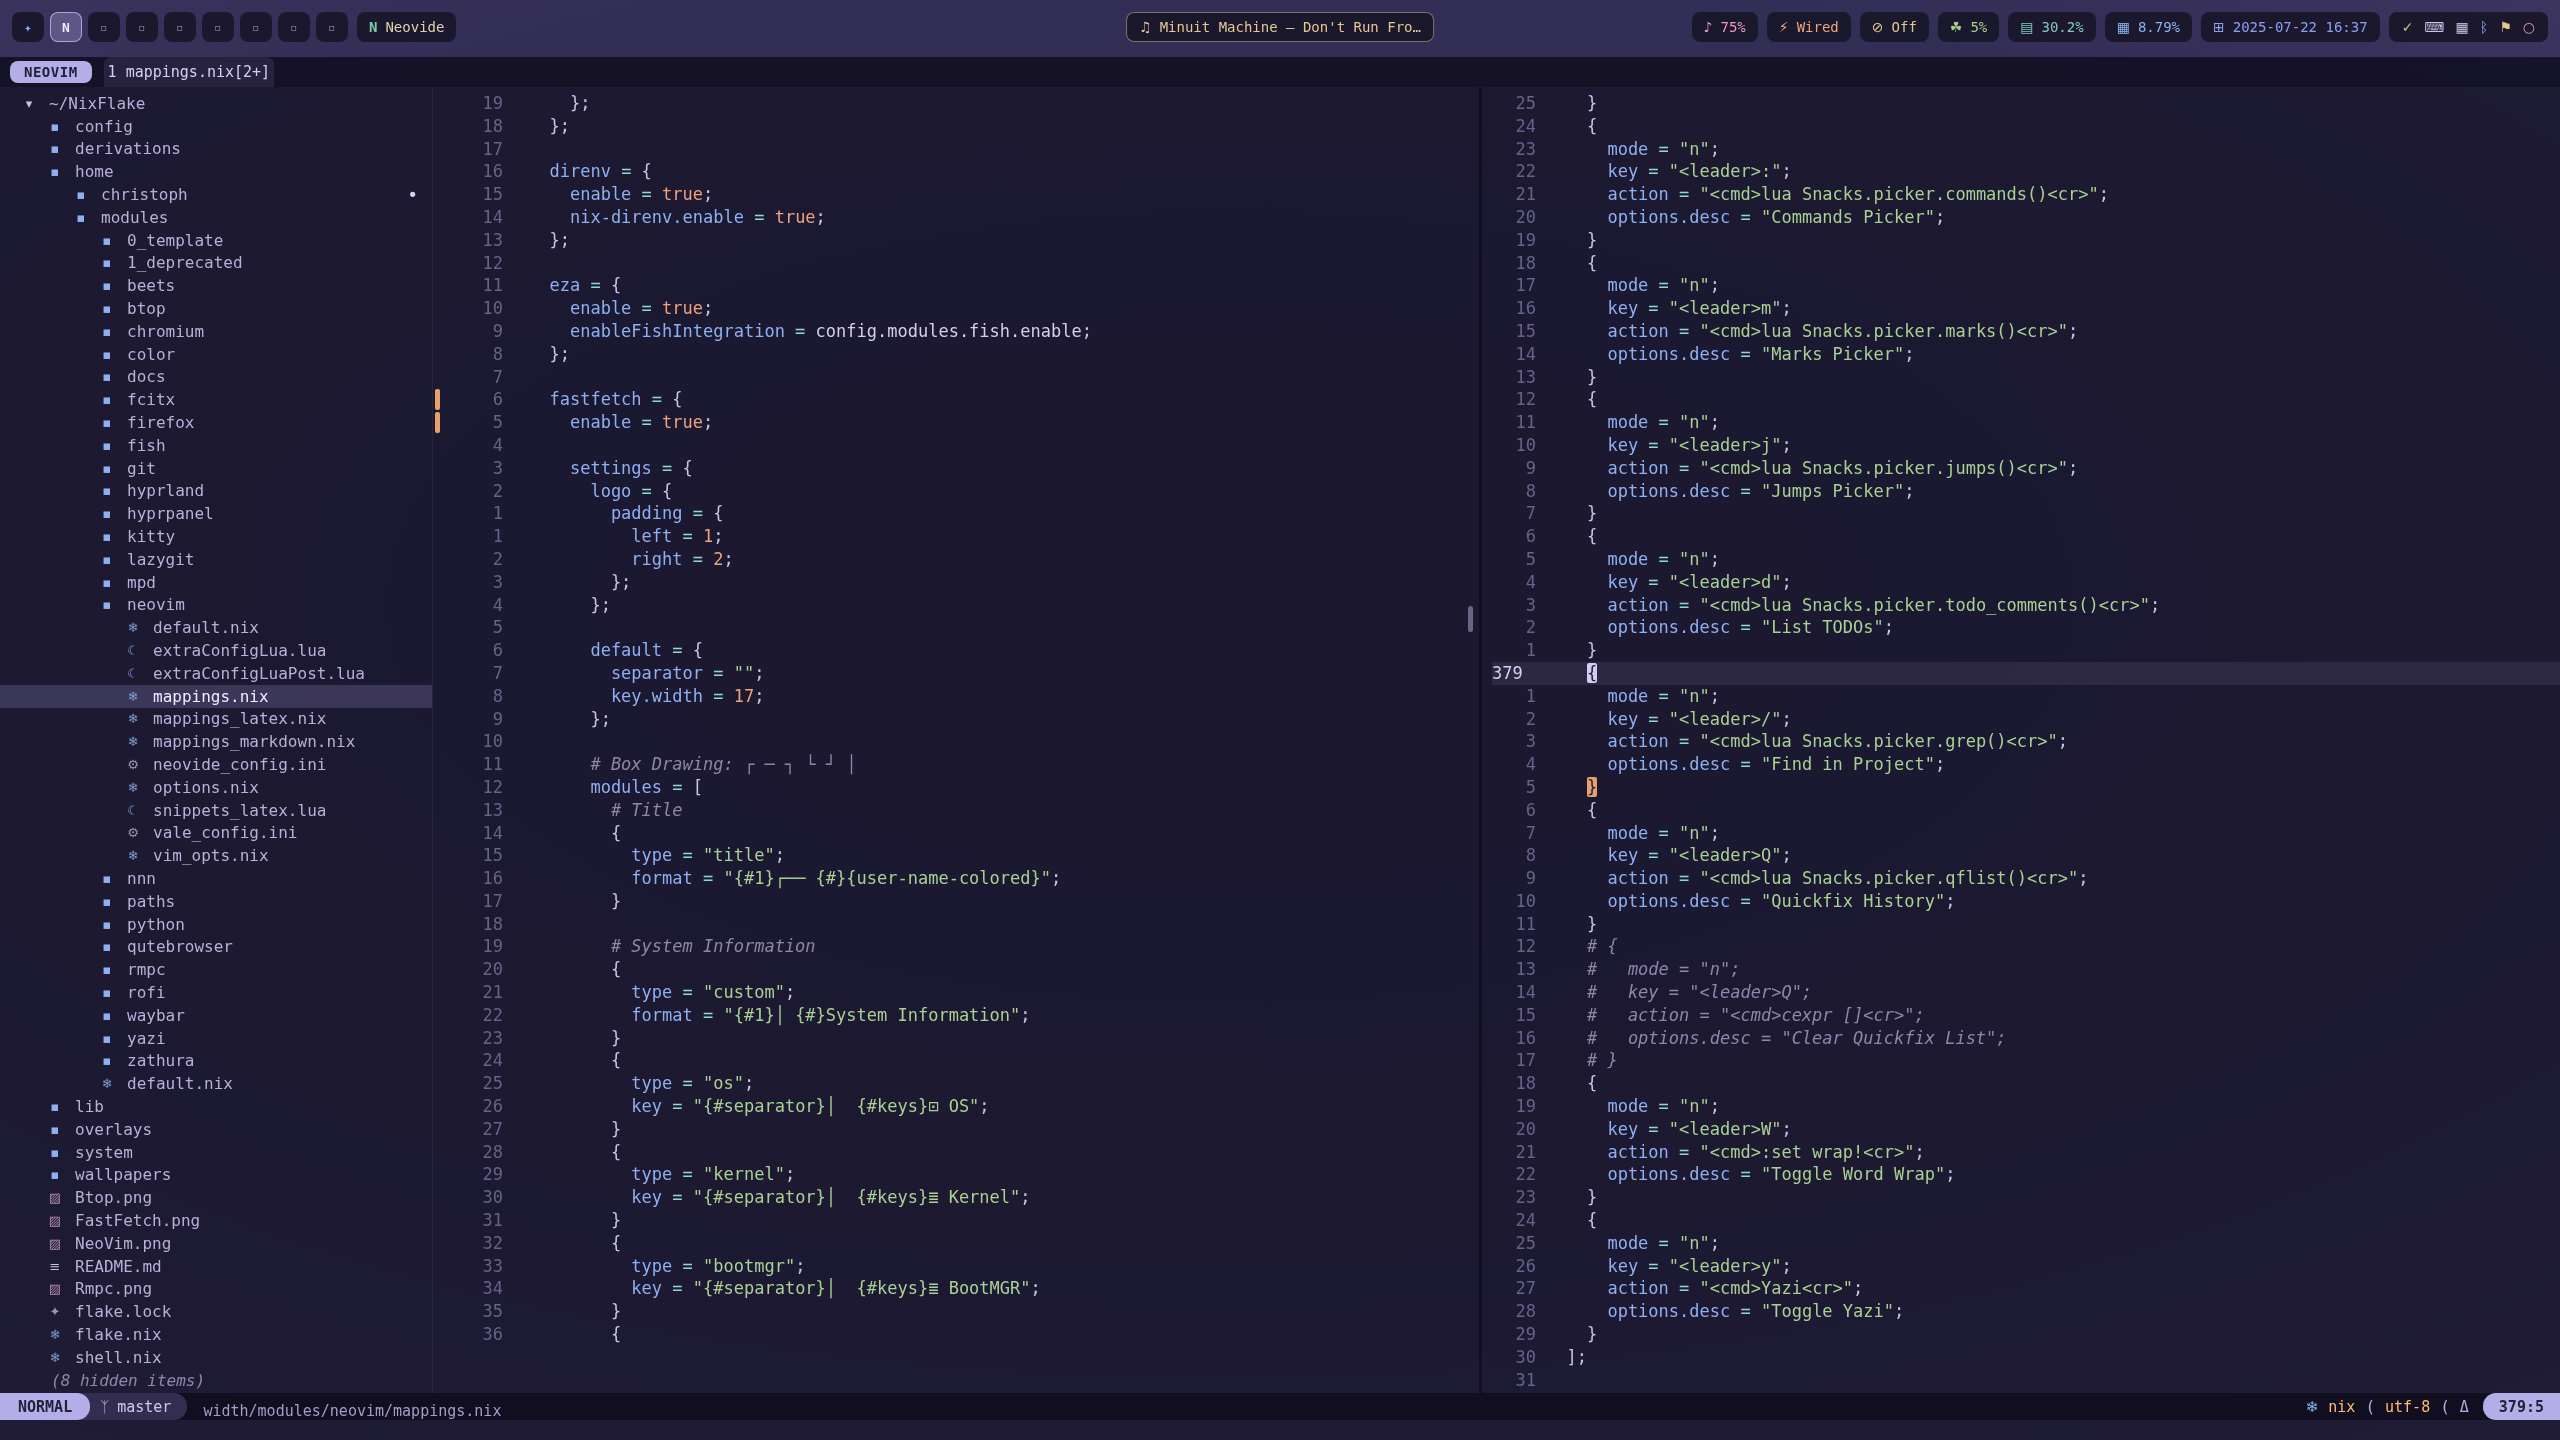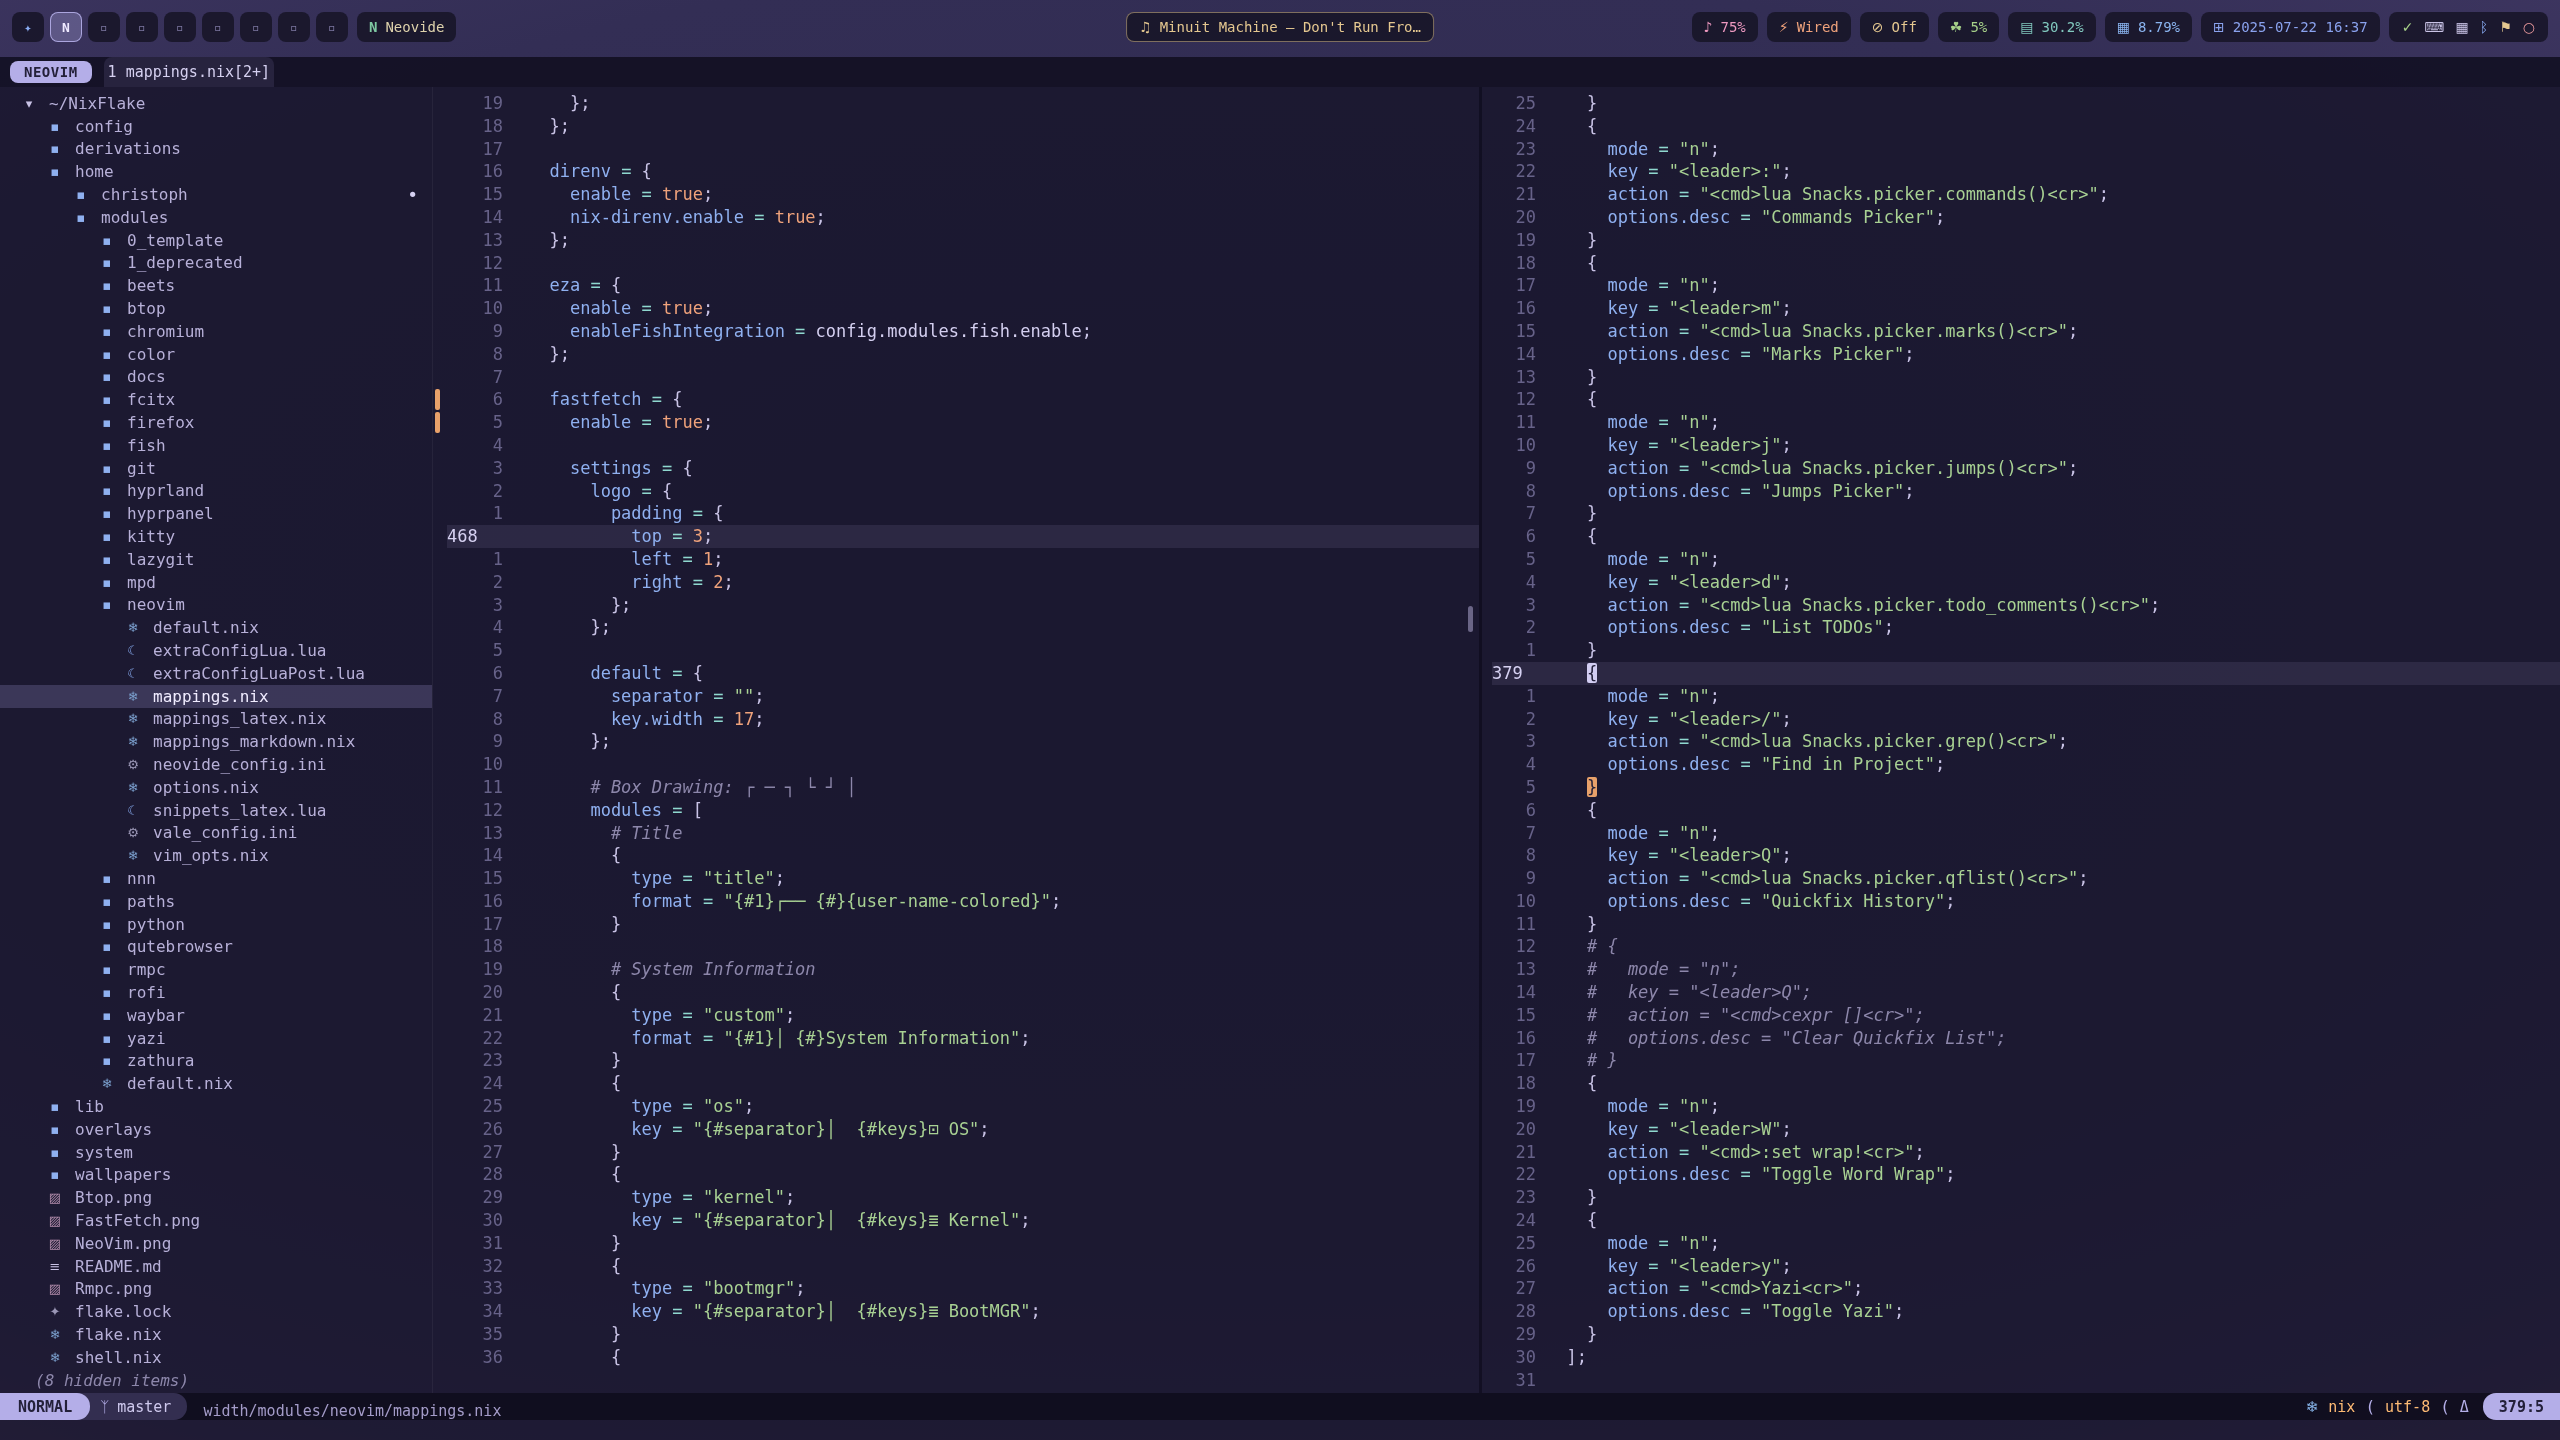--- a/index.html
+++ b/index.html
@@ -237,21 +237,21 @@
       <div class="trow" style="padding-left: 44px;"><span class="tic" style="color: rgb(143, 176, 240);">▪</span><span class="tlb">system</span></div>
       <div class="trow" style="padding-left: 44px;"><span class="tic" style="color: rgb(143, 176, 240);">▪</span><span class="tlb">wallpapers</span></div>
       <div class="trow" style="padding-left: 44px;"><span class="tic" style="color: rgb(180, 142, 173);">▨</span><span class="tlb">Btop.png</span></div>
       <div class="trow" style="padding-left: 44px;"><span class="tic" style="color: rgb(180, 142, 173);">▨</span><span class="tlb">FastFetch.png</span></div>
       <div class="trow" style="padding-left: 44px;"><span class="tic" style="color: rgb(180, 142, 173);">▨</span><span class="tlb">NeoVim.png</span></div>
       <div class="trow" style="padding-left: 44px;"><span class="tic" style="color: rgb(201, 195, 230);">≡</span><span class="tlb">README.md</span></div>
       <div class="trow" style="padding-left: 44px;"><span class="tic" style="color: rgb(180, 142, 173);">▨</span><span class="tlb">Rmpc.png</span></div>
       <div class="trow" style="padding-left: 44px;"><span class="tic" style="color: rgb(154, 150, 181);">✦</span><span class="tlb">flake.lock</span></div>
       <div class="trow" style="padding-left: 44px;"><span class="tic" style="color: rgb(122, 158, 204);">❄</span><span class="tlb">flake.nix</span></div>
       <div class="trow" style="padding-left: 44px;"><span class="tic" style="color: rgb(122, 158, 204);">❄</span><span class="tlb">shell.nix</span></div>
-      <div class="trow dim" style="padding-left: 4px; text-align: right;"><span class="tic" style="color: rgb(141, 135, 171);"></span><span class="tlb">(8 hidden items)</span></div>
+      <div class="trow dim" style="padding-left: 20px; text-align: right;"><span class="tic" style="color: rgb(141, 135, 171);"></span><span class="tlb">(8 hidden items)</span></div>
     </div>
   <div id="editor-left" class="pane editor mid">
       <div class="cl"><span class="ln">19</span><span class="codet"><span class="tk-p">    };</span></span></div>
       <div class="cl"><span class="ln">18</span><span class="codet"><span class="tk-p">  };</span></span></div>
       <div class="cl"><span class="ln">17</span><span class="codet"></span></div>
       <div class="cl"><span class="ln">16</span><span class="codet"><span class="tk-id">  direnv</span><span class="tk-op"> = </span><span class="tk-p">{</span></span></div>
       <div class="cl"><span class="ln">15</span><span class="codet"><span class="tk-id">    enable</span><span class="tk-op"> = </span><span class="tk-bool">true</span><span class="tk-p">;</span></span></div>
       <div class="cl"><span class="ln">14</span><span class="codet"><span class="tk-id">    nix-direnv.enable</span><span class="tk-op"> = </span><span class="tk-bool">true</span><span class="tk-p">;</span></span></div>
       <div class="cl"><span class="ln">13</span><span class="codet"><span class="tk-p">  };</span></span></div>
       <div class="cl"><span class="ln">12</span><span class="codet"></span></div>
@@ -259,21 +259,20 @@
       <div class="cl"><span class="ln">10</span><span class="codet"><span class="tk-id">    enable</span><span class="tk-op"> = </span><span class="tk-bool">true</span><span class="tk-p">;</span></span></div>
       <div class="cl"><span class="ln">9</span><span class="codet"><span class="tk-id">    enableFishIntegration</span><span class="tk-op"> = </span><span class="tk-val">config.modules.fish.enable</span><span class="tk-p">;</span></span></div>
       <div class="cl"><span class="ln">8</span><span class="codet"><span class="tk-p">  };</span></span></div>
       <div class="cl"><span class="ln">7</span><span class="codet"></span></div>
       <div class="cl"><span class="gitbar"></span><span class="ln">6</span><span class="codet"><span class="tk-id">  fastfetch</span><span class="tk-op"> = </span><span class="tk-p">{</span></span></div>
       <div class="cl"><span class="gitbar"></span><span class="ln">5</span><span class="codet"><span class="tk-id">    enable</span><span class="tk-op"> = </span><span class="tk-bool">true</span><span class="tk-p">;</span></span></div>
       <div class="cl"><span class="ln">4</span><span class="codet"></span></div>
       <div class="cl"><span class="ln">3</span><span class="codet"><span class="tk-id">    settings</span><span class="tk-op"> = </span><span class="tk-p">{</span></span></div>
       <div class="cl"><span class="ln">2</span><span class="codet"><span class="tk-id">      logo</span><span class="tk-op"> = </span><span class="tk-p">{</span></span></div>
       <div class="cl"><span class="ln">1</span><span class="codet"><span class="tk-id">        padding</span><span class="tk-op"> = </span><span class="tk-p">{</span></span></div>
-      <div class="cl curline"><span class="ln">468</span><span class="codet"><span class="tk-id">          top</span><span class="tk-op"> = </span><span class="tk-num">3</span><span class="tk-p">;</span></span></div>
       <div class="cl"><span class="ln">1</span><span class="codet"><span class="tk-id">          left</span><span class="tk-op"> = </span><span class="tk-num">1</span><span class="tk-p">;</span></span></div>
       <div class="cl"><span class="ln">2</span><span class="codet"><span class="tk-id">          right</span><span class="tk-op"> = </span><span class="tk-num">2</span><span class="tk-p">;</span></span></div>
       <div class="cl"><span class="ln">3</span><span class="codet"><span class="tk-p">        };</span></span></div>
       <div class="cl"><span class="ln">4</span><span class="codet"><span class="tk-p">      };</span></span></div>
       <div class="cl"><span class="ln">5</span><span class="codet"></span></div>
       <div class="cl"><span class="ln">6</span><span class="codet"><span class="tk-id">      default</span><span class="tk-op"> = </span><span class="tk-p">{</span></span></div>
       <div class="cl"><span class="ln">7</span><span class="codet"><span class="tk-id">        separator</span><span class="tk-op"> = </span><span class="tk-str">""</span><span class="tk-p">;</span></span></div>
       <div class="cl"><span class="ln">8</span><span class="codet"><span class="tk-id">        key.width</span><span class="tk-op"> = </span><span class="tk-num">17</span><span class="tk-p">;</span></span></div>
       <div class="cl"><span class="ln">9</span><span class="codet"><span class="tk-p">      };</span></span></div>
       <div class="cl"><span class="ln">10</span><span class="codet"></span></div>

